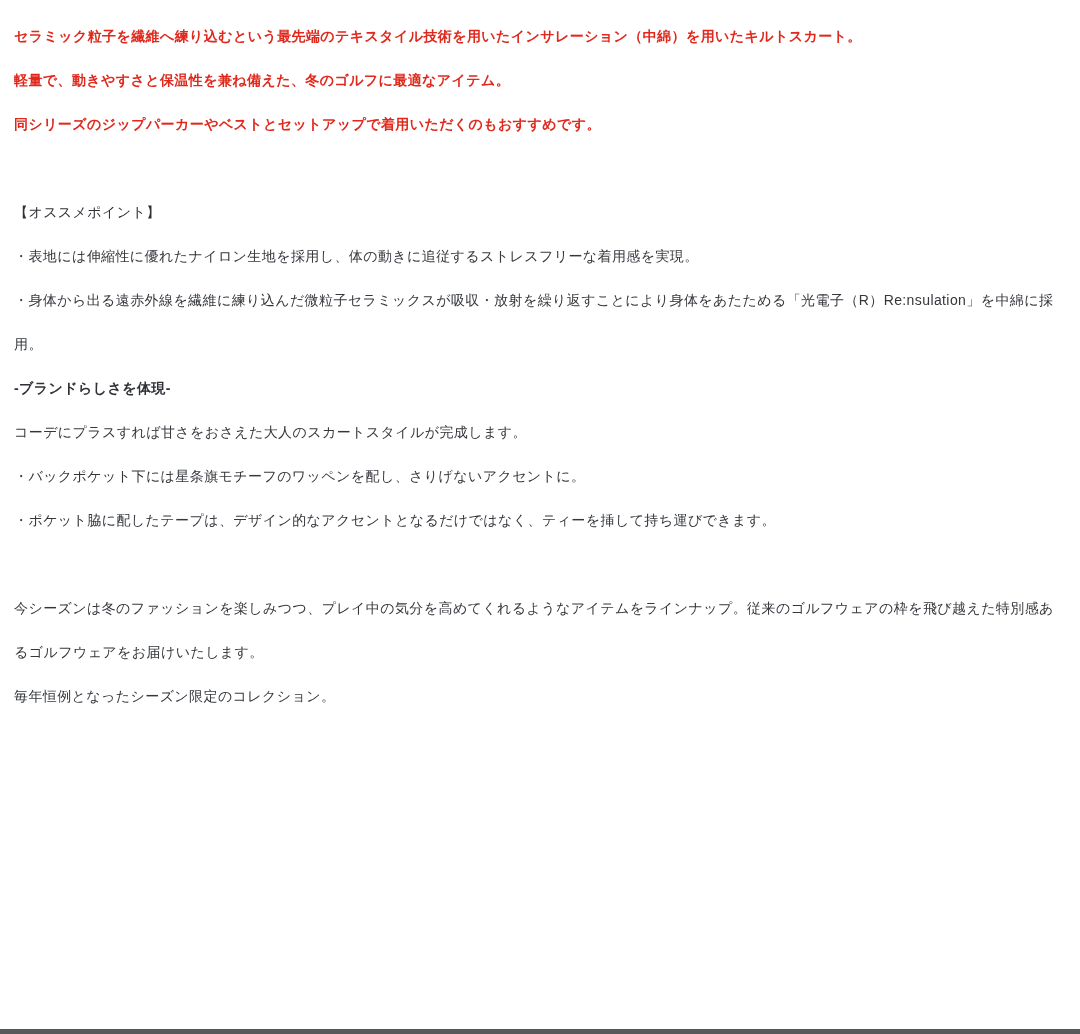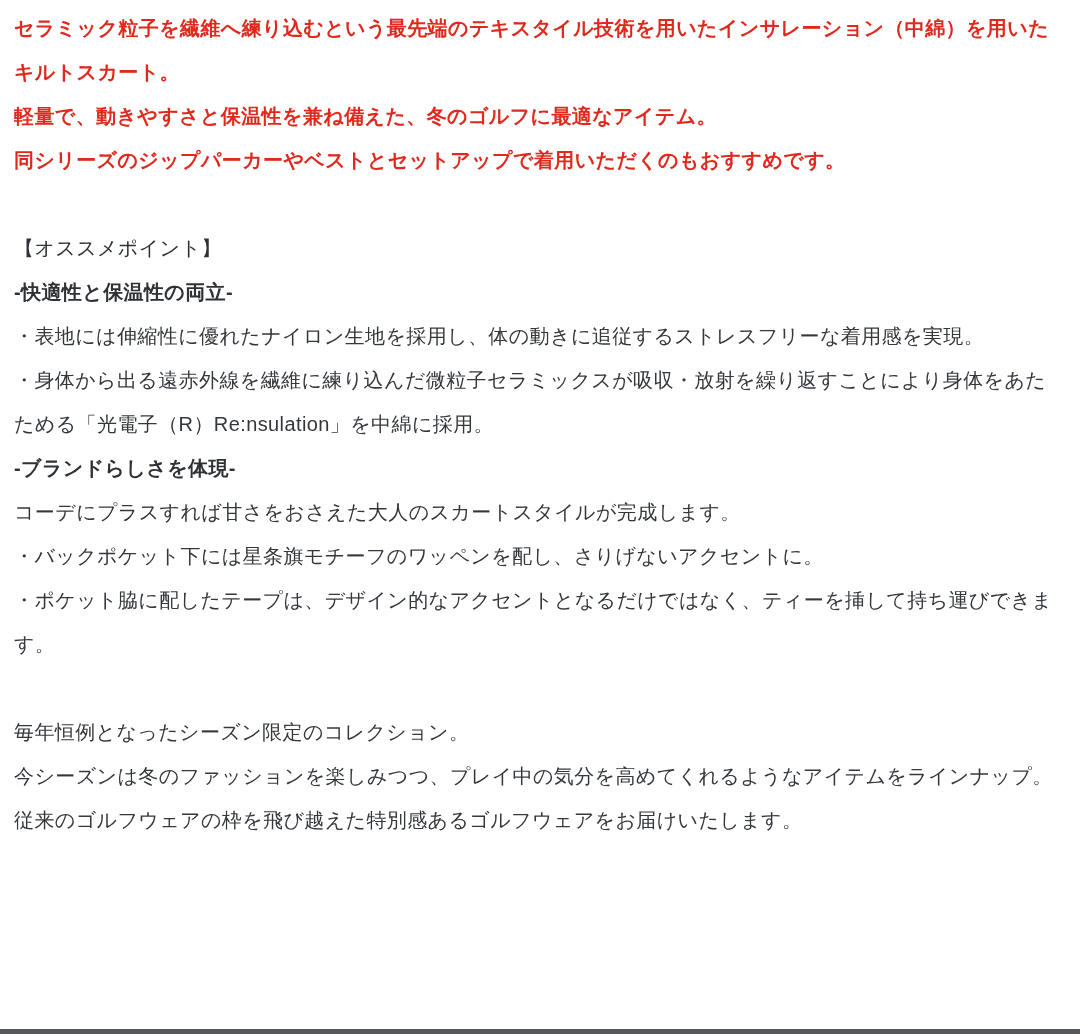--- a/index.html
+++ b/index.html
@@ -9,25 +9,26 @@
   }
   body {
     width: 1080px;
     height: 1034px;
     position: relative;
     overflow: hidden;
     font-family: "Liberation Sans", "DejaVu Sans", sans-serif;
   }
   .content {
     padding: 6px 14px 0 14px;
-    font-size: 20px;
+    font-size: 14px;
     line-height: 44px;
     letter-spacing: 0.4px;
     color: var(--body-text, #34373c);
     text-align: left;
+    margin-top: 8px;
   }
   .content p {
     margin: 0;
     padding: 0;
   }
   .red-lead {
     color: var(--red-text, #e0291c);
     font-weight: bold;
   }
   .section-title {
@@ -58,31 +59,30 @@
   <div>
     <p class="red-lead">セラミック粒子を繊維へ練り込むという最先端のテキスタイル技術を用いたインサレーション（中綿）を用いたキルトスカート。</p>
     <p class="red-lead">軽量で、動きやすさと保温性を兼ね備えた、冬のゴルフに最適なアイテム。</p>
     <p class="red-lead">同シリーズのジップパーカーやベストとセットアップで着用いただくのもおすすめです。</p>
   </div>
 
   <div class="line-gap"></div>
 
   <div>
     <p class="section-title">【オススメポイント】</p>
-    <p class="sub-heading">-快適性と保温性の両立-</p>
     <p>・表地には伸縮性に優れたナイロン生地を採用し、体の動きに追従するストレスフリーな着用感を実現。</p>
     <p>・身体から出る遠赤外線を繊維に練り込んだ微粒子セラミックスが吸収・放射を繰り返すことにより身体をあたためる「光電子（R）Re:nsulation」を中綿に採用。</p>
     <p class="sub-heading">-ブランドらしさを体現-</p>
     <p>コーデにプラスすれば甘さをおさえた大人のスカートスタイルが完成します。</p>
     <p>・バックポケット下には星条旗モチーフのワッペンを配し、さりげないアクセントに。</p>
     <p>・ポケット脇に配したテープは、デザイン的なアクセントとなるだけではなく、ティーを挿して持ち運びできます。</p>
   </div>
 
   <div class="line-gap"></div>
 
   <div>
+    <p>今シーズンは冬のファッションを楽しみつつ、プレイ中の気分を高めてくれるようなアイテムをラインナップ。従来のゴルフウェアの枠を飛び越えた特別感あるゴルフウェアをお届けいたします。</p>
     <p>毎年恒例となったシーズン限定のコレクション。</p>
-    <p>今シーズンは冬のファッションを楽しみつつ、プレイ中の気分を高めてくれるようなアイテムをラインナップ。従来のゴルフウェアの枠を飛び越えた特別感あるゴルフウェアをお届けいたします。</p>
   </div>
 
 </div>
 
 <div class="bottom-divider"></div>
 
 </body></html>

